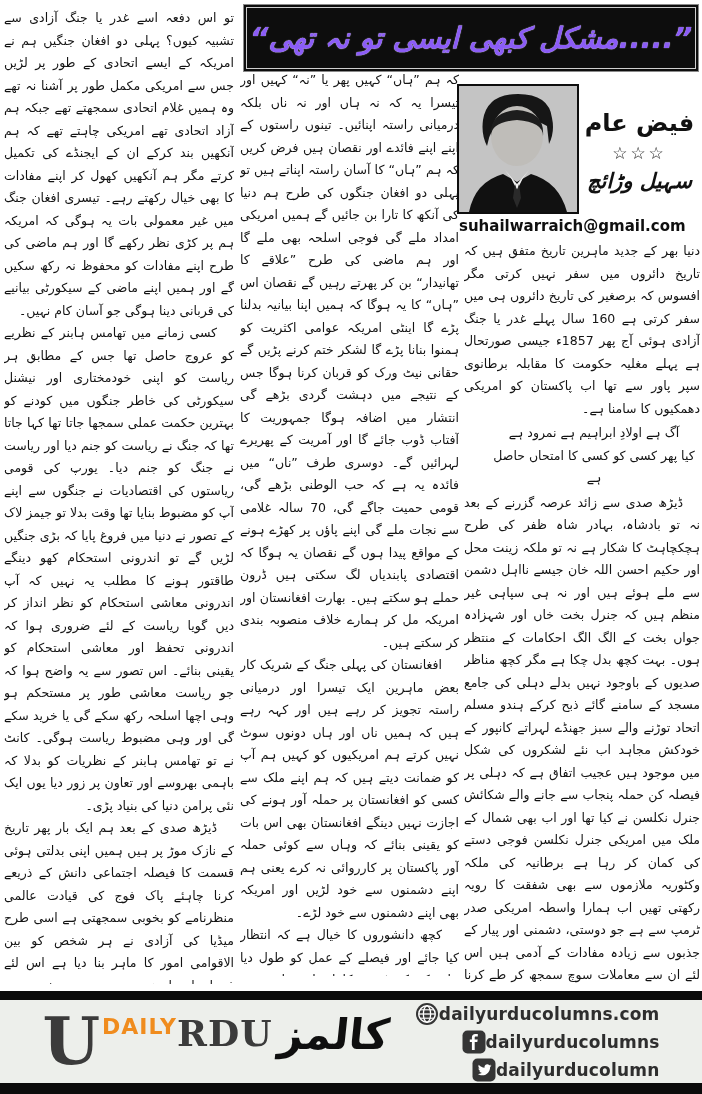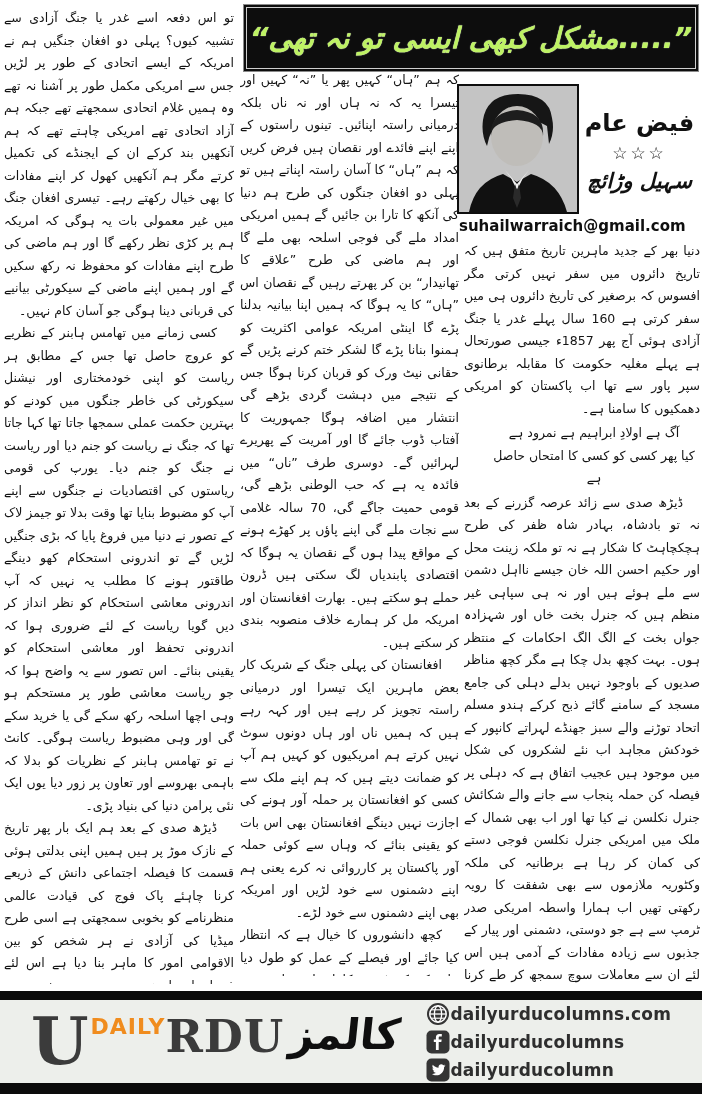--- a/index.html
+++ b/index.html
@@ -11,21 +11,21 @@
   }
 
   
   .header-box {
     position:absolute; left:243px; top:4px; width:456px; height:68px;
     background:#0d0d0d; border:1px solid #8a8a8a;
     box-shadow: inset 0 0 0 2px #0d0d0d, inset 0 0 0 3px #cfcfcf;
     display:flex; align-items:center; justify-content:center;
   }
   .header-title {
-    color:#bef264; font-size:29px; font-weight:bold; font-style:italic;
+    color:#8b5cf6; font-size:29px; font-weight:bold; font-style:italic;
     direction:rtl; white-space:nowrap; letter-spacing:0px;
     text-shadow: 0 0 1px #fff;
   }
 
   
   .author-box {
     position:absolute; left:449px; top:84px; width:251px; height:154px;
   }
   .author-top { display:flex; direction:ltr; }
   .author-photo {
@@ -67,29 +67,29 @@
   .brand { display:flex; align-items:flex-start; direction:ltr; }
   .brand-u {
     font-family:"DejaVu Serif", serif; font-weight:bold; color:#3b3b3b;
     font-size:66px; line-height:0.95;
   }
   .brand-stack { display:flex; flex-direction:row; margin-left:2px; margin-top:6px; }
   .brand-daily {
     font-size:22px; font-weight:bold; letter-spacing:1px; line-height:1;
   }
   .brand-rdu {
-    font-family:"DejaVu Serif", serif; font-size:45px; font-weight:bold;
+    font-family:"DejaVu Serif", serif; font-size:36px; font-weight:bold;
     color:#3b3b3b; line-height:0.95; letter-spacing:1px;
   }
   .brand-urdu {
     font-size:42px; font-weight:bold; color:#0f0f0f; margin-left:6px;
     margin-top:2px; transform:skewX(-6deg); direction:rtl; line-height:1.1;
   }
   .social { display:flex; flex-direction:column; gap:4px; direction:ltr; }
-  .social-row { display:flex; align-items:center; gap:0; cursor:pointer; }
+  .social-row { display:flex; align-items:center; gap:0; cursor:pointer;justify-content:flex-end; }
   .social-icon { width:24px; height:24px; flex:0 0 auto; }
   .social-label { font-size:17px; font-weight:bold; color:#2e2e2e; letter-spacing:0.2px; }
 </style>
 </head>
 <body>
 
 <div class="page">
 
   <div class="header-box">
     <div class="header-title">”.....مشکل کبھی ایسی تو نہ تھی“</div>

